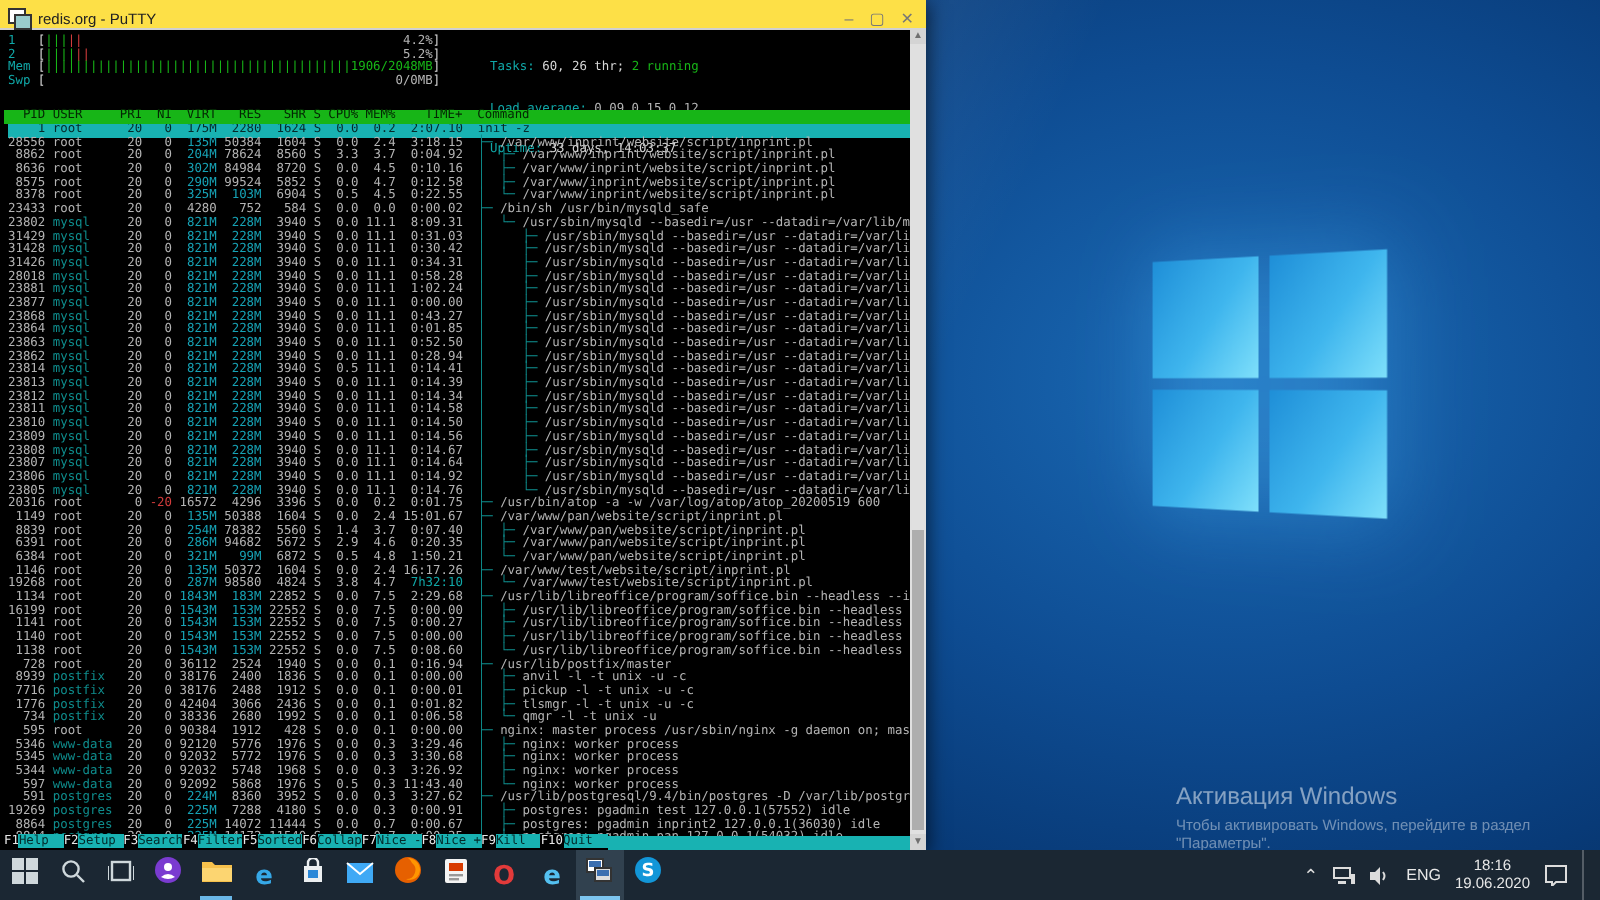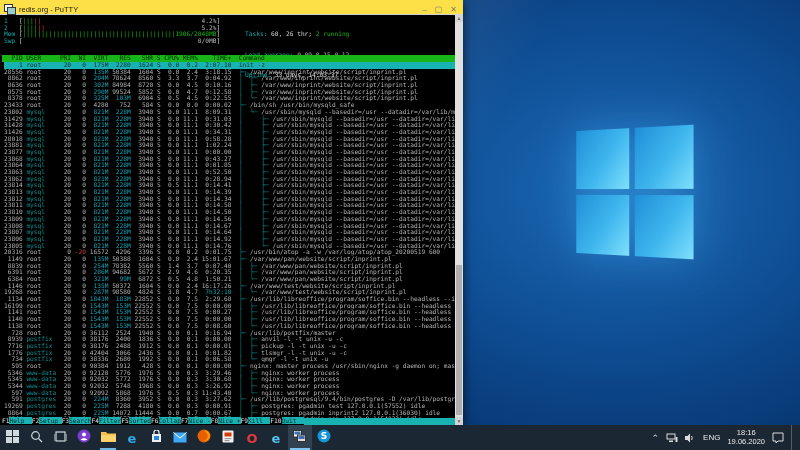--- a/index.html
+++ b/index.html
@@ -81,20 +81,24 @@
 </head>
 <body>
 
 <div class="desktop">
   <div class="win-logo">
     <div></div>
     <div></div>
     <div></div>
     <div></div>
   </div>
+  <div class="watermark">
+    <div class="wm-title">Активация Windows</div>
+    <div class="wm-sub">Чтобы активировать Windows, перейдите в раздел "Параметры".</div>
+  </div>
 </div>
 
 <div class="putty">
   <div class="titlebar">
     <span class="putty-ico"></span>
     <span class="title-text">redis.org - PuTTY</span>
     <span class="win-btns">
       <span>–</span>
       <span>▢</span>
       <span>✕</span>

